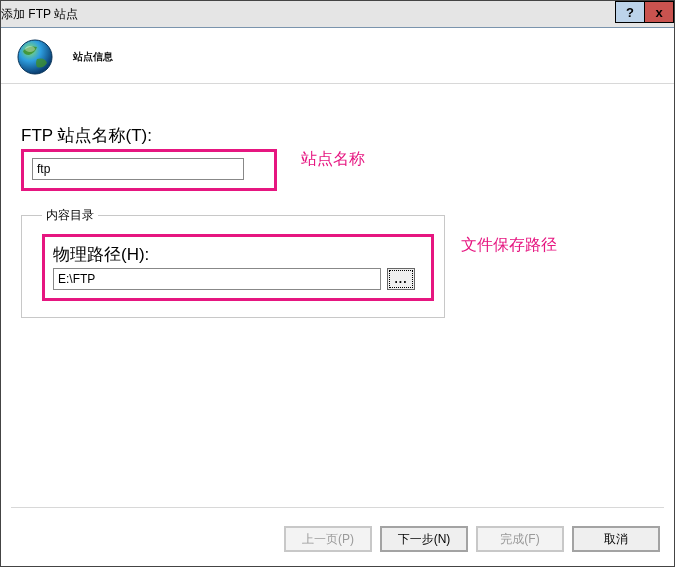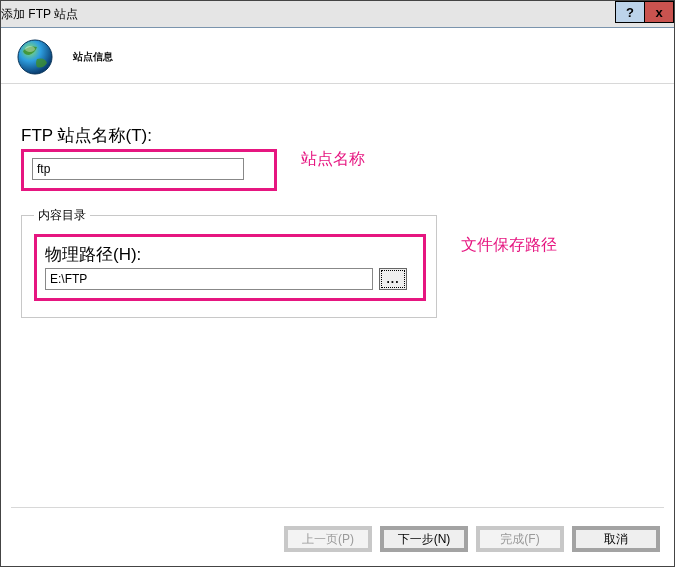--- a/index.html
+++ b/index.html
@@ -125,21 +125,21 @@
     font-family: inherit;
     background:#fff;
   }
   .text-input.wide {
     width: 328px;
   }
 
   fieldset.group {
     border: 1px solid #c8c8c8;
     margin: 0 0 0 0;
-    padding: 10px 10px 16px 12px;
+    padding: 10px 10px 16px 20px;
     width: 408px;
     box-sizing: border-box;
     position: relative;
   }
   fieldset.group legend {
     font-size: 12px;
     padding: 0 4px;
     color: #000;
   }
 
@@ -186,21 +186,21 @@
     position:absolute;
     left:10px;
     right:10px;
     bottom: 52px;
     border: none;
     border-top: 1px solid #d8d8d8;
   }
   .wbtn {
     min-width: 88px;
     height: 26px;
-    border: 4px solid #a3a3a3;
+    border: 2px solid #a3a3a3;
     background: #efefef;
     font-size: 12px;
     font-family: inherit;
     color: #000;
     box-sizing: border-box;
     padding: 0 8px;
   }
   .wbtn.disabled {
     color: #9a9a9a;
     border-color: #c8c8c8;

